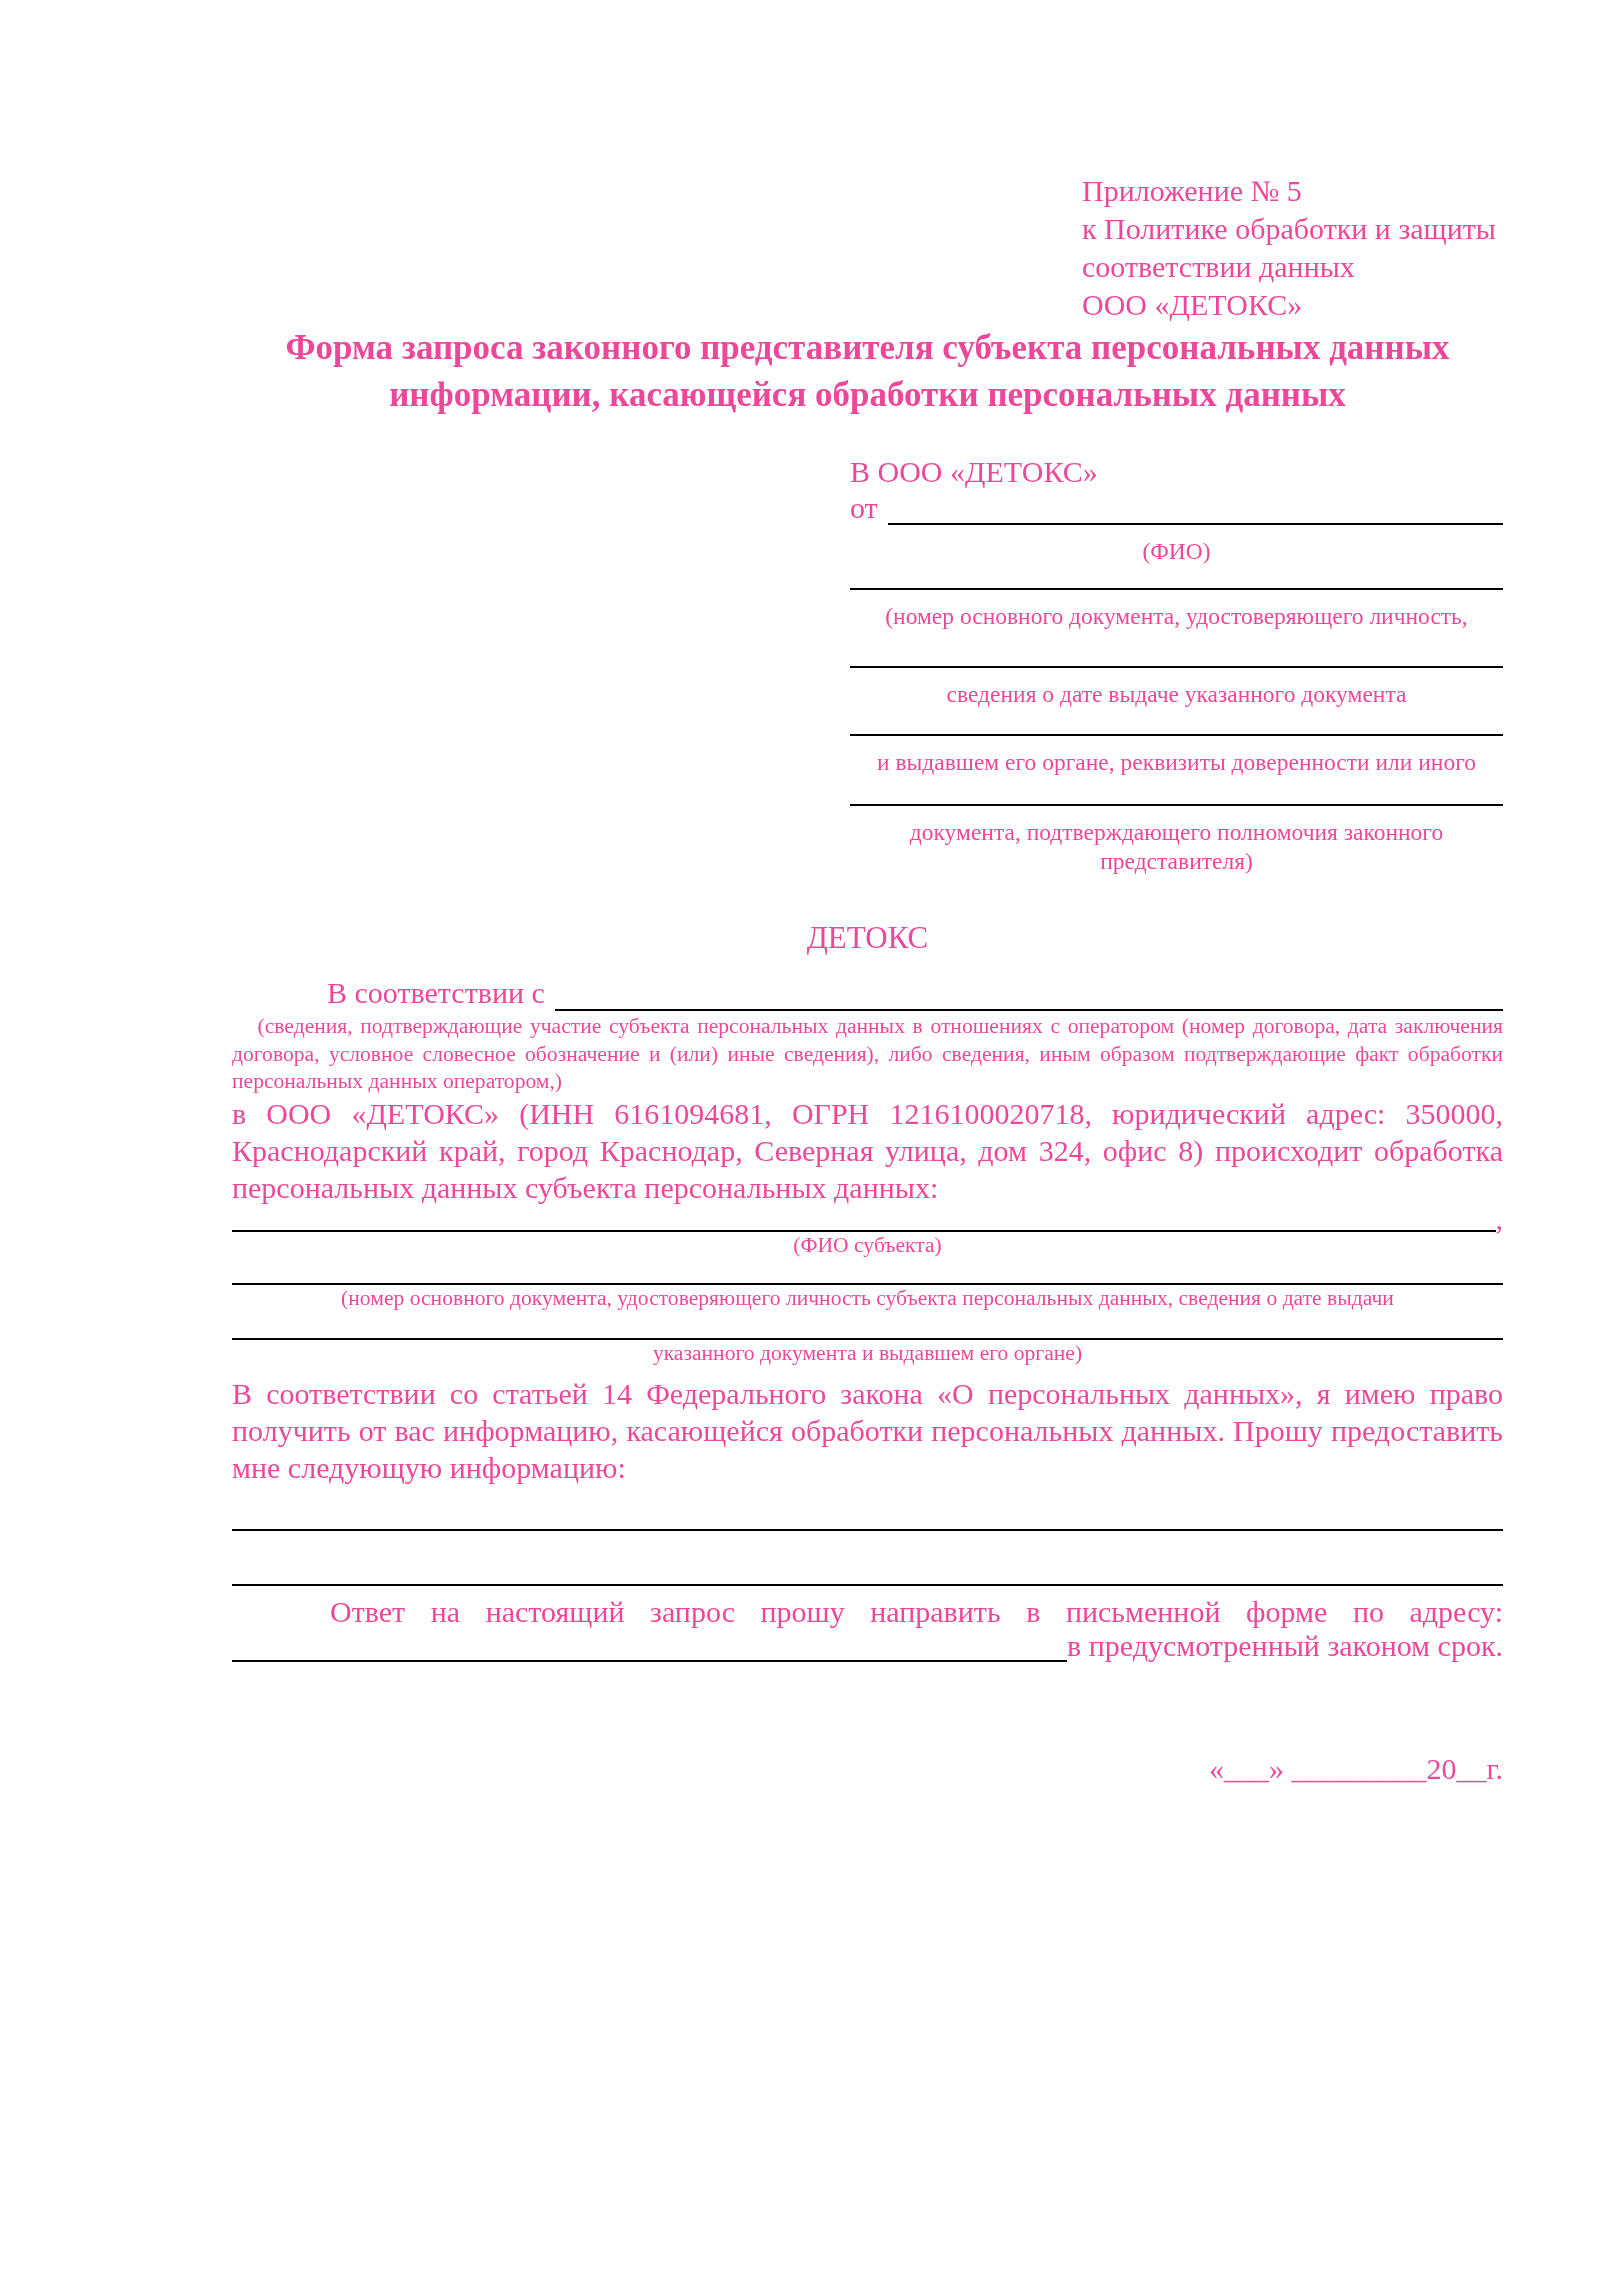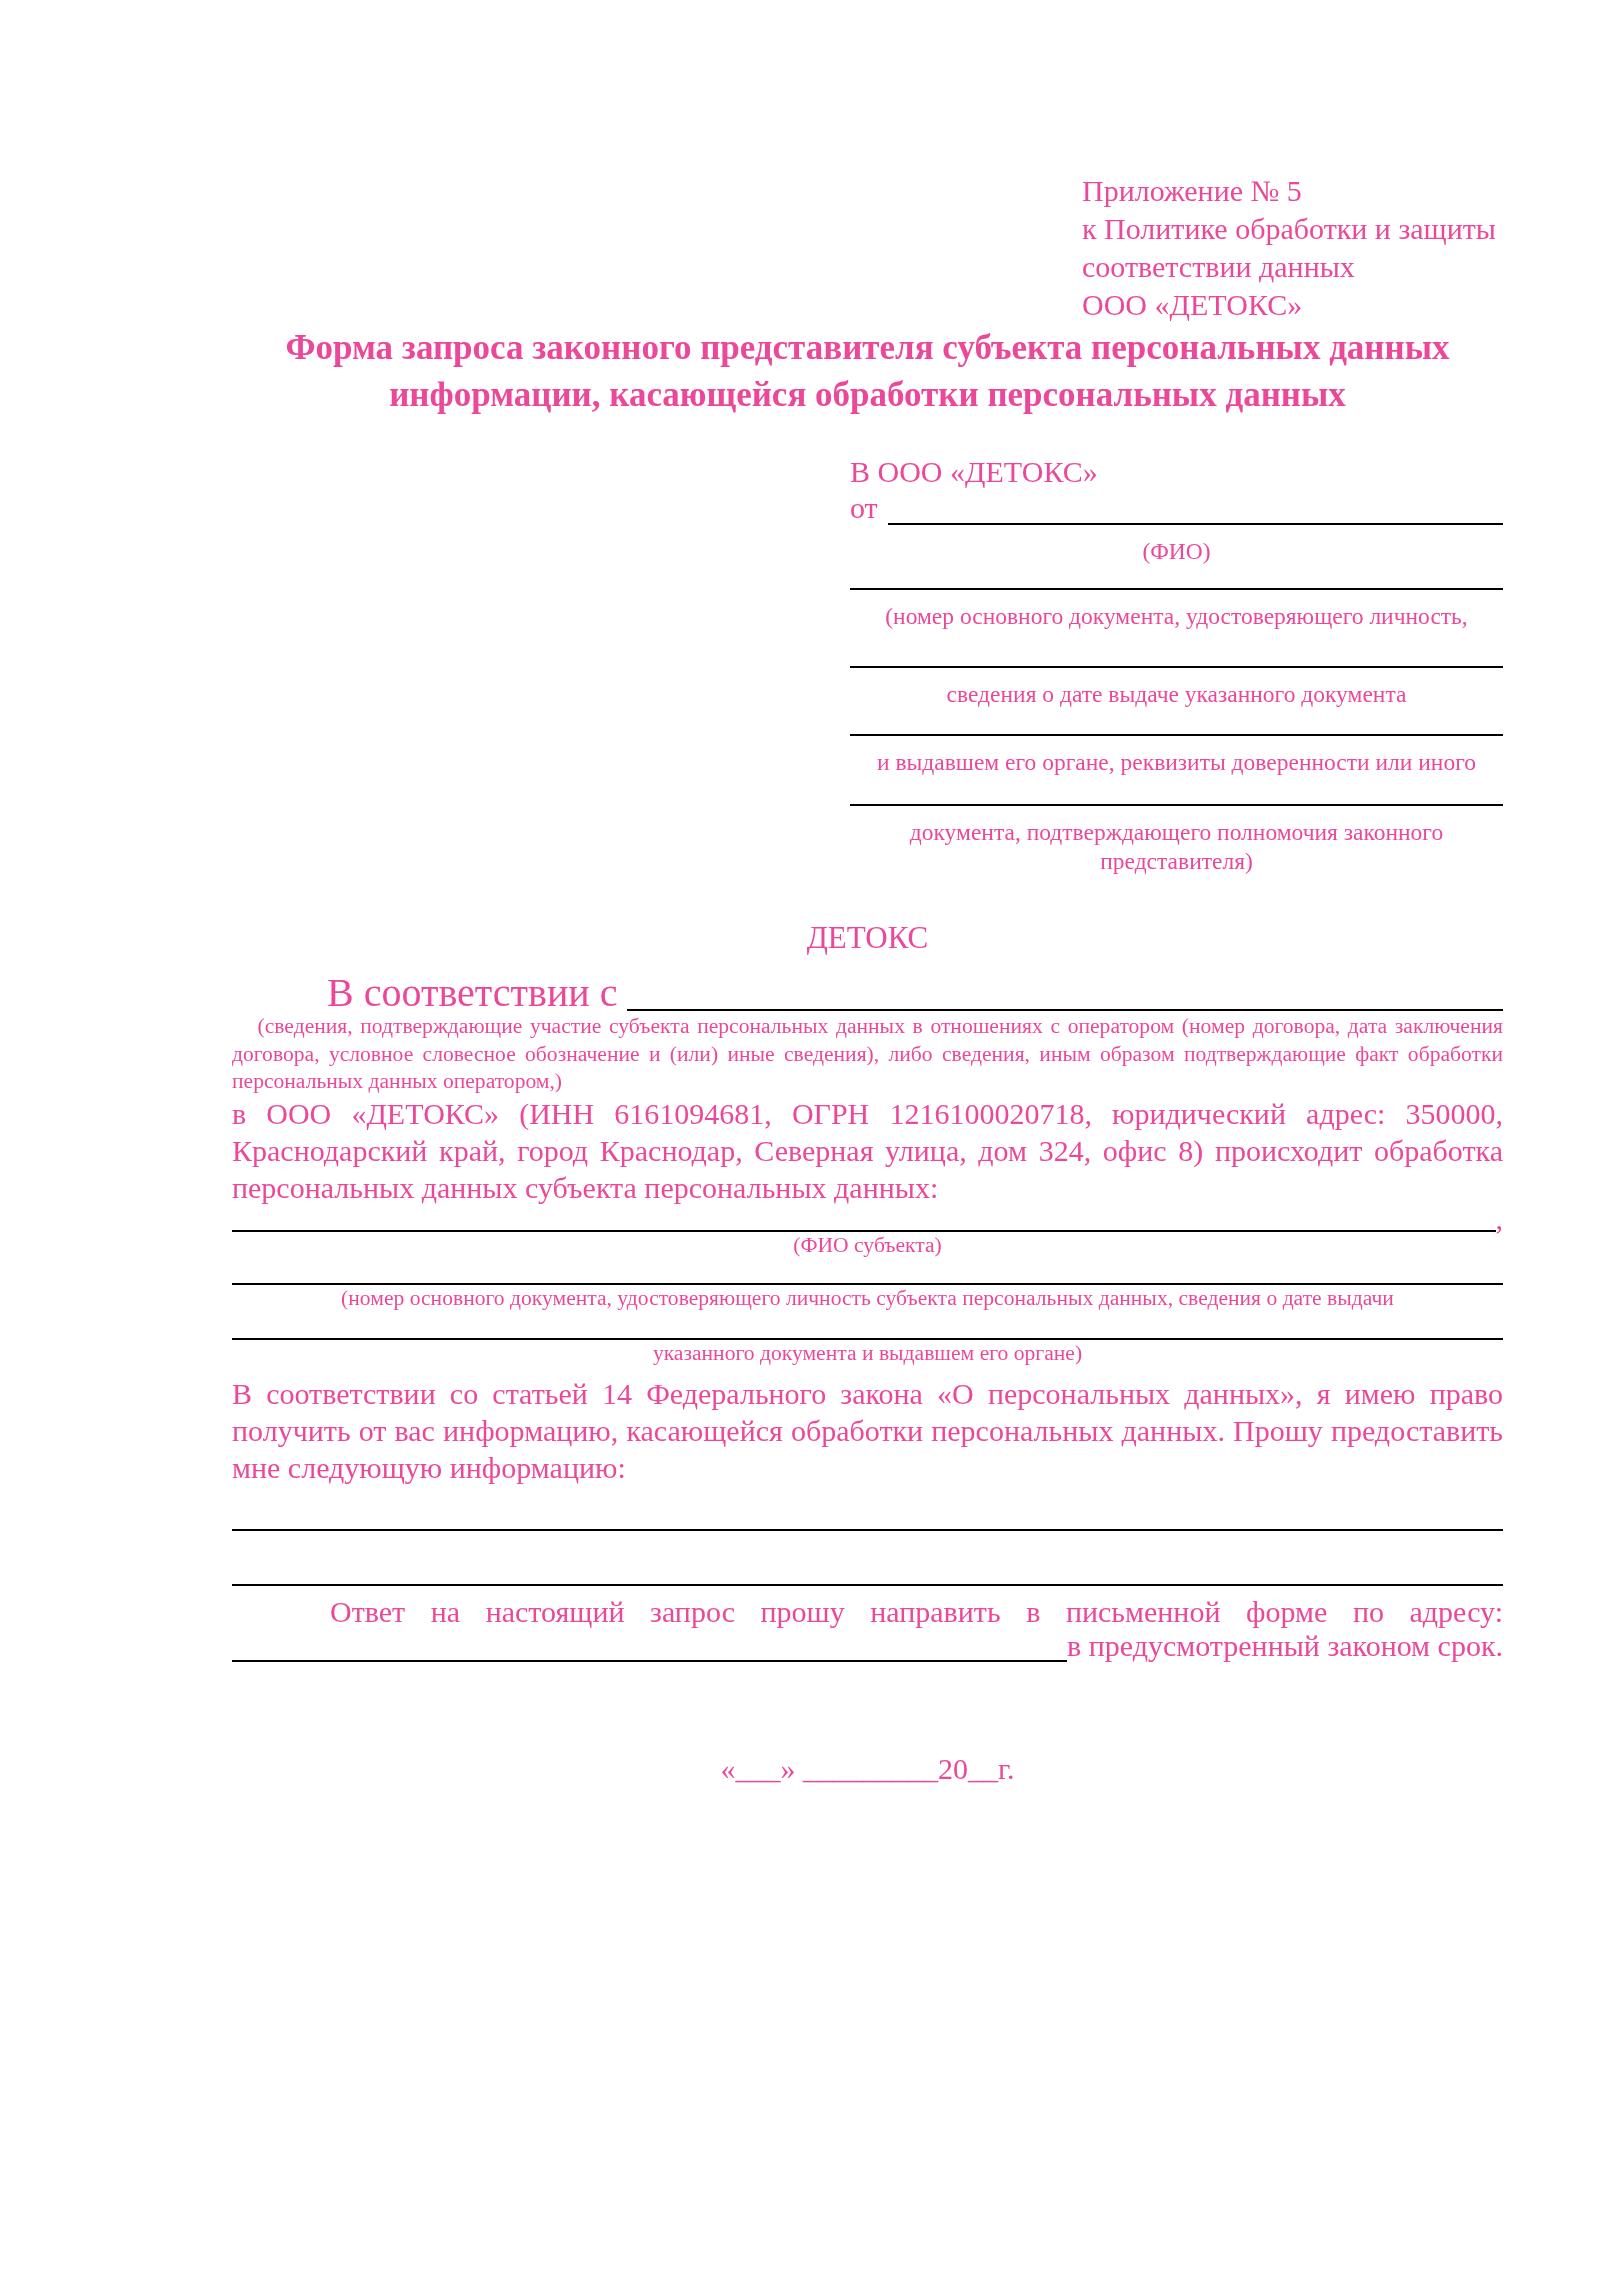--- a/index.html
+++ b/index.html
@@ -48,21 +48,21 @@
   .f3 { height: 25.5px; }
   .f4 { height: 27.4px; }
   
   .request-heading {
     margin-top: 41px;
     text-align: center;
     font-size: 31px;
     line-height: 41px;
   }
   
-  .accordance { margin-top: 15.7px; height: 37px; font-size: 40px; text-align: center; }
+  .accordance { margin-top: 15.7px; height: 37px; font-size: 30px; text-align: center; }
   .accordance .label { margin-left: 95px; line-height: 37px; padding-right: 9.8px; }
   
   .footnote {
     margin-top: 2px;
     font-size: 21.6px;
     line-height: 27.4px;
     text-align: justify;
     text-indent: 25.5px;
   }
   .par {
@@ -89,21 +89,21 @@
     text-align: justify;
     text-align-last: justify;
     text-indent: 98px;
   }
   .address-row { height: 33px; font-size: 30px; }
   .address-row .suffix { line-height: 33px; white-space: nowrap; }
   
   .footer-row {
     margin-top: 90px;
     display: flex;
-    justify-content: center;
+    justify-content: flex-end;
     font-size: 30px;
   }
   .sig-group { display: flex; align-items: flex-end; }
   .sig-line { width: 412px; border-bottom: 2.9px solid #000; margin-bottom: 5.9px; }
   .sig-caption { line-height: 33px; white-space: nowrap; }
   .date-placeholder { line-height: 33px; white-space: nowrap; }
 </style>
 </head>
 <body>
 

